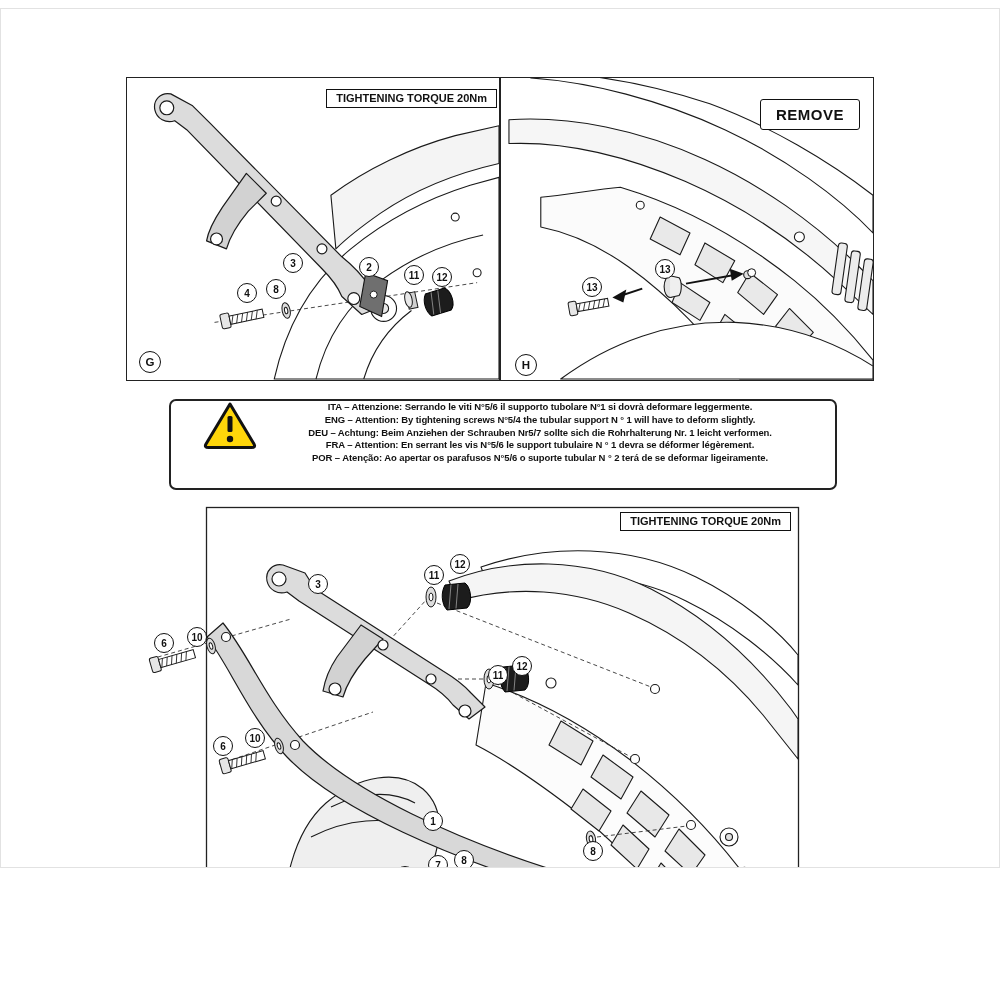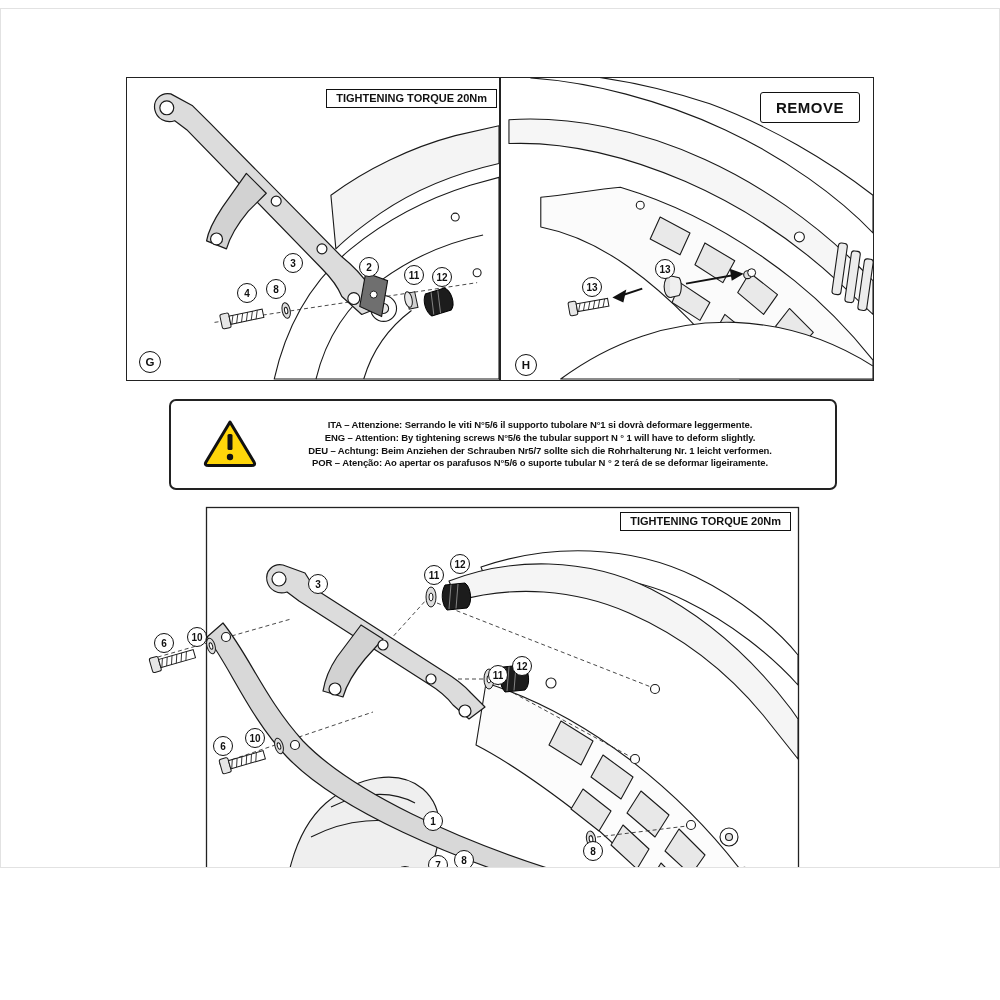--- a/index.html
+++ b/index.html
@@ -9,21 +9,21 @@
   .panel > svg { position:absolute; left:0; top:0; width:100%; height:100%; }
   #panel-g { left:125px; top:68px; width:374px; height:304px; }
   #panel-h { left:499px; top:68px; width:374px; height:304px; }
   #panel-i { position:absolute; left:130px; top:498px; width:670px; height:437px; }
   #panel-i > svg { position:absolute; left:0; top:0; width:670px; height:437px; overflow:visible; }
   .torque-box { position:absolute; border:1.6px solid #111; background:#fff; font-weight:bold; font-size:11px; line-height:13px; padding:2px 9px; white-space:nowrap; color:#111; z-index:4; }
   .remove-box { position:absolute; border:1.6px solid #111; border-radius:3px; background:#fff; font-weight:bold; font-size:15px; padding:6px 15px; color:#111; letter-spacing:0.5px; z-index:4; }
   .letter-circle { position:absolute; width:22px; height:22px; border:1.4px solid #111; border-radius:50%; background:#fff; font-weight:bold; font-size:11.5px; display:flex; align-items:center; justify-content:center; transform:translate(-50%,-50%); color:#111; z-index:5; }
   .callout { position:absolute; width:20px; height:20px; border:1.5px solid #111; border-radius:50%; background:#fff; font-weight:bold; font-size:10px; display:flex; align-items:center; justify-content:center; transform:translate(-50%,-50%); color:#111; z-index:6; }
   #callout-layer { position:absolute; inset:0; z-index:6; }
-  #warning-box { position:absolute; left:168px; top:390px; width:668px; height:91px; border:2px solid #222; border-radius:7px; background:#fff; display:flex; align-items:center; z-index:3; }
+  #warning-box { position:absolute; left:168px; top:390px; width:668px; height:91px; border:2px solid #222; border-radius:7px; background:#fff; display:flex; align-items:flex-start; z-index:3; }
   #warning-icon { flex:0 0 auto; margin-left:32px; }
   #warning-lines { flex:1; display:flex; flex-direction:column; justify-content:center; padding:0 26px 0 14px; }
   .warning-line { font-size:9.5px; font-weight:bold; color:#111; text-align:center; line-height:12.8px; letter-spacing:-0.1px; }
 </style>
 </head>
 <body>
 
 <div id="page">
 
   <div class="panel" id="panel-g">
@@ -138,36 +138,37 @@
       <g stroke="#1a1a1a" stroke-width="1.1" fill="#e2e2e2">
         <ellipse cx="170" cy="210" rx="6" ry="11"></ellipse>
         <path d="M170,199 L179,201 C182,205 182,215 179,219 L170,221" fill="#efefef"></path>
       </g>
       <g fill="#111" stroke="#111">
         <line x1="186" y1="207" x2="236" y2="198" stroke-width="2"></line>
         <path d="M244,197 L230,192 L232,204 Z" stroke="none"></path>
         <circle cx="252" cy="196" r="4" fill="#fff" stroke-width="1"></circle>
       </g>
     </svg>
-    <div class="remove-box" style="right:13px; top:14px;">REMOVE</div>
+    <div class="remove-box" style="right:13px; top:21px;">REMOVE</div>
     <div class="letter-circle" style="left:25px; top:287px;">H</div>
   </div>
 
   <div id="warning-box">
     <div id="warning-icon">
       <svg width="54" height="48" viewBox="0 0 54 48">
         <path d="M27,3 L51,43 Q53,46.5 48.5,46.5 L5.5,46.5 Q1,46.5 3,43 Z" fill="#ffd60a" stroke="#111" stroke-width="3" stroke-linejoin="round"></path>
         <rect x="24.5" y="15" width="5" height="16" rx="1.5" fill="#111"></rect>
         <circle cx="27" cy="38" r="3.2" fill="#111"></circle>
       </svg>
     </div>
     <div id="warning-lines">
         <div class="warning-line">ITA – Attenzione: Serrando le viti N°5/6 il supporto tubolare N°1 si dovrà deformare leggermente.</div>
-        <div class="warning-line">ENG – Attention: By tightening screws N°5/6 the tubular support N ° 1 will have to deform slightly.</div>
+        <div class="warning-line">ENG – Attention: By tightening screws N°5/4 the tubular support N ° 1 will have to deform slightly.</div>
         <div class="warning-line">DEU – Achtung: Beim Anziehen der Schrauben Nr5/7 sollte sich die Rohrhalterung Nr. 1 leicht verformen.</div>
+        <div class="warning-line">FRA – Attention: En serrant les vis N°5/6 le support tubulaire N ° 1 devra se déformer légèrement.</div>
         <div class="warning-line">POR – Atenção: Ao apertar os parafusos N°5/6 o suporte tubular N ° 2 terá de se deformar ligeiramente.</div>
       </div>
   </div>
 
   <div id="panel-i">
     <svg viewBox="0 0 670 437">
 
       <rect x="75.5" y="0.5" width="592" height="436" fill="#fff" stroke="#222" stroke-width="1.3"></rect>
 
       <g stroke="#1a1a1a" stroke-width="1.1" fill="#efefef" stroke-linejoin="round">

